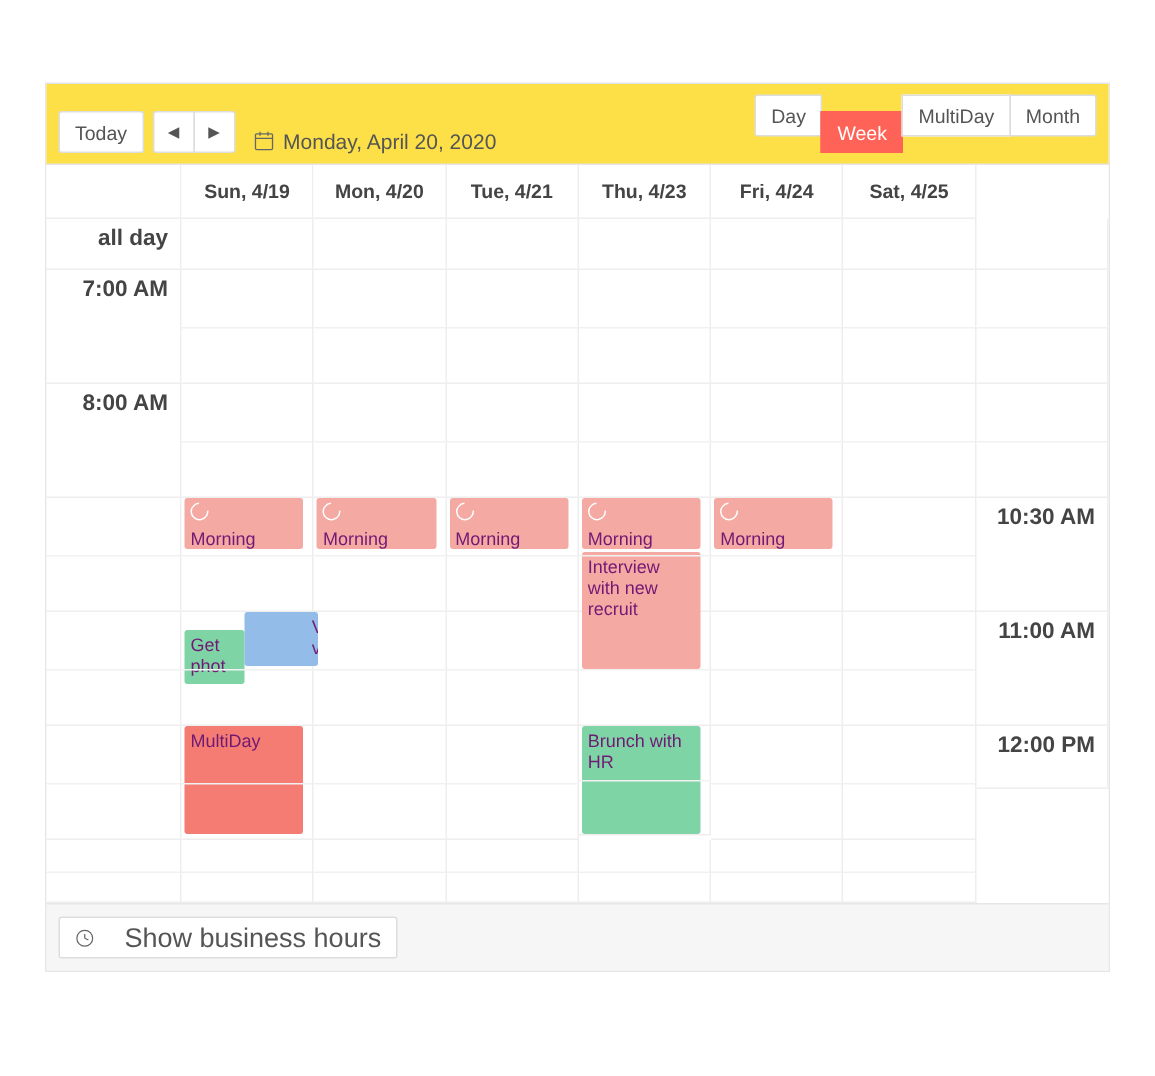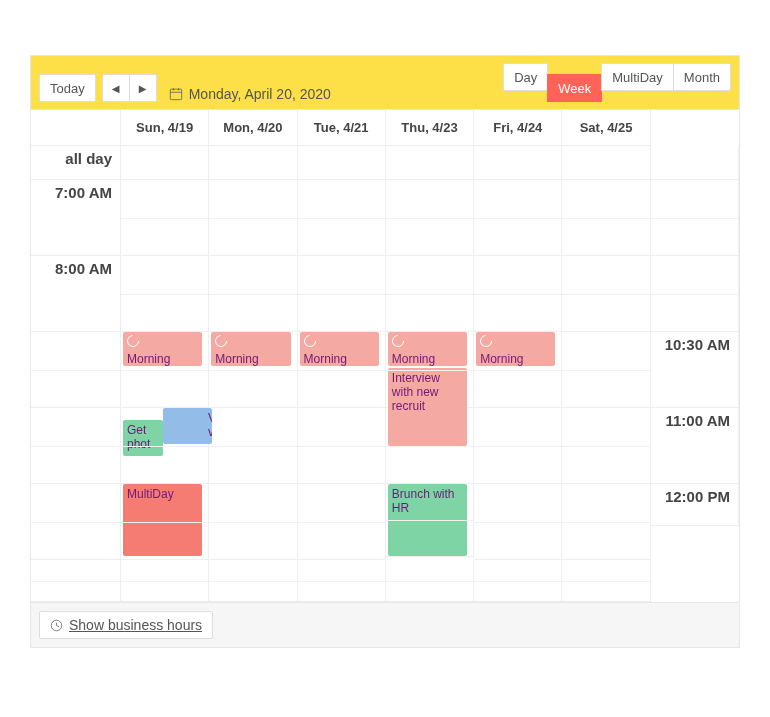--- a/index.html
+++ b/index.html
@@ -84,21 +84,21 @@
   .ev-pink { background: #f5a9a3; }
   .ev-red  { background: #f47c72; }
   .ev-green{ background: #7fd4a6; }
   .ev-blue { background: #93bce8; padding-left: 45px; }
   .recurr { display:inline-block; width:12px; height:12px; border:1.5px solid #fff; border-radius:50%; border-top-color:transparent; transform:rotate(40deg); margin-bottom:2px;}
   .footer {
     padding: 8px;
     border-top: 1px solid #e6e6e6;
     background: #f6f6f6;
   }
-  .footer .btn { font-size: 14px; gap:6px;text-decoration:underline; }
+  .footer .btn { font-size: 18px; gap:20px; }
   .clock-icon { width:13px; height:13px; }
 </style>
 </head>
 <body>
 
 <div class="scheduler">
 
   <div class="toolbar">
     <button class="btn">Today</button>
     <div class="btn-group">

